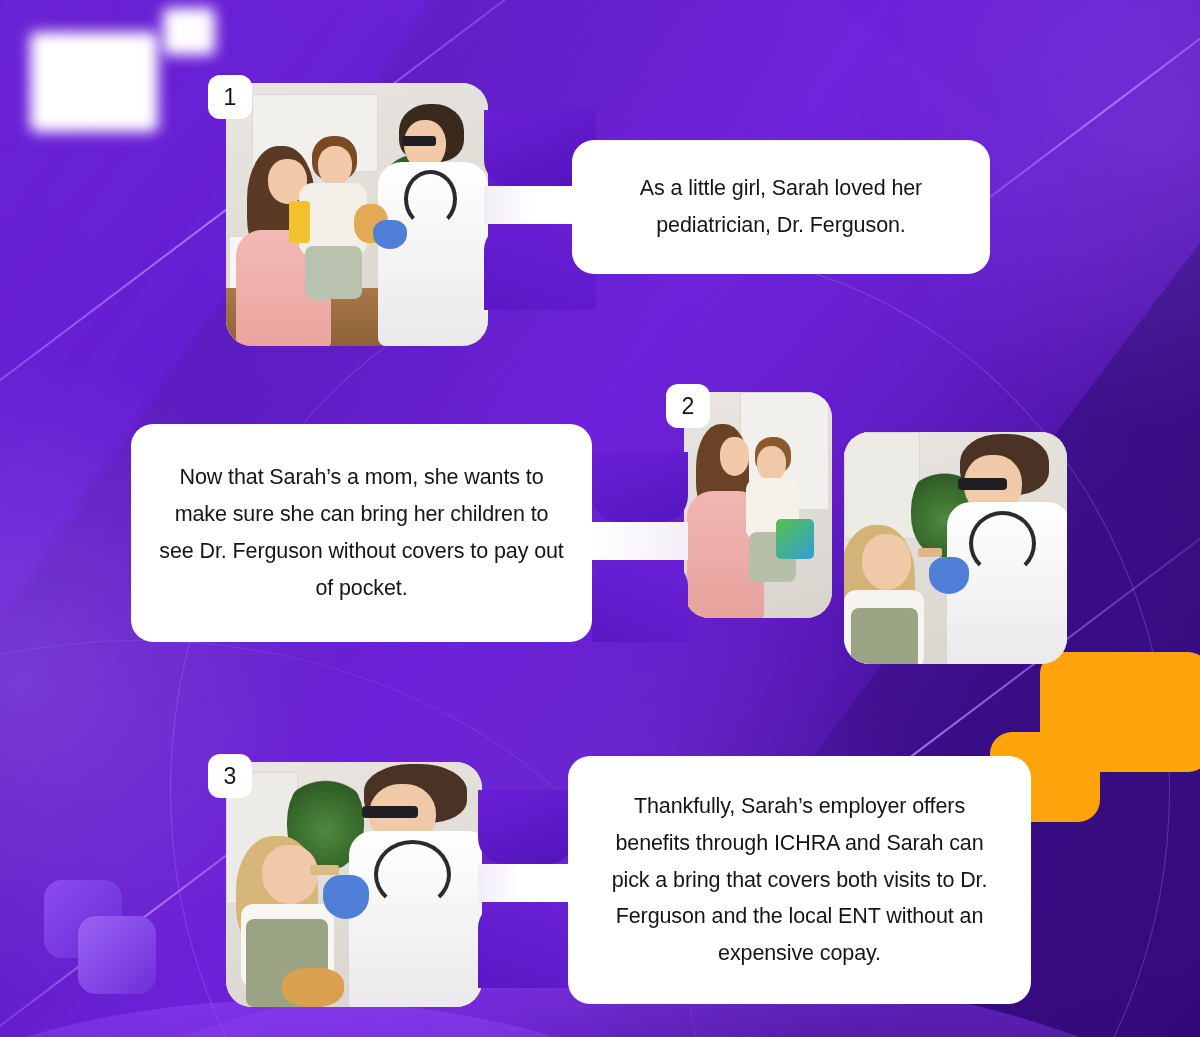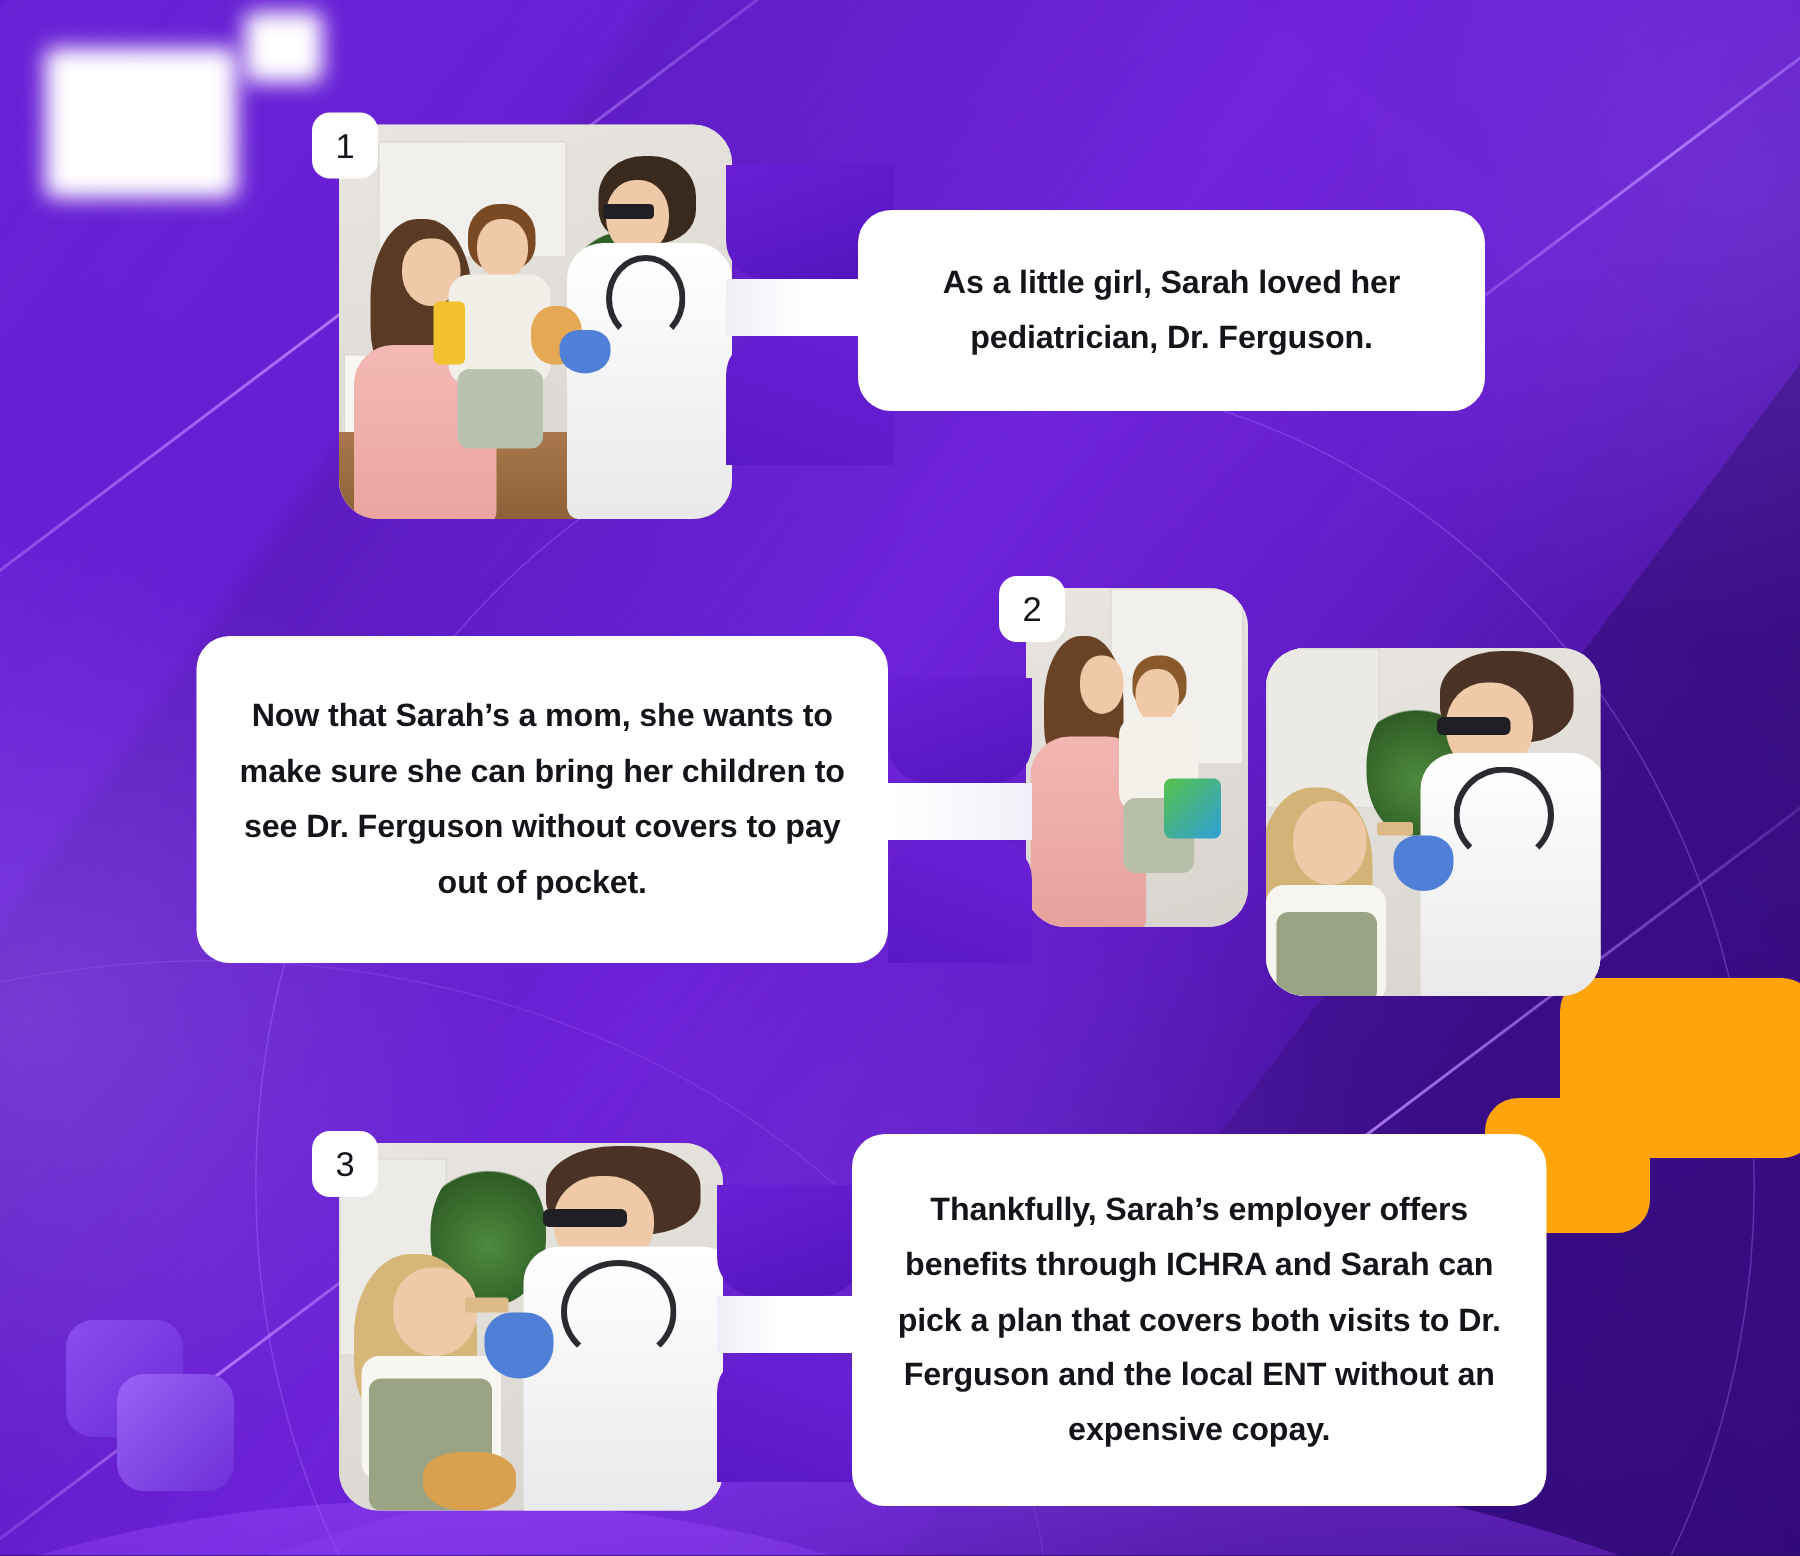--- a/index.html
+++ b/index.html
@@ -152,21 +152,20 @@
   .bubble{
     position:absolute;
     background:#ffffff;
     border-radius:22px;
     display:flex;
     align-items:center;
     justify-content:center;
     text-align:center;
     color:#15141a;
     z-index:4;
-    font-weight:bold;
   }
   .bubble p{
     font-size:21.5px;
     line-height:1.72;
     letter-spacing:-0.1px;
     padding:0 28px;
   }
 
   
   .connector{
@@ -378,17 +377,17 @@
           <div class="toy" style="left:33%; top:42%; width:11%; height:4%; background:#dcb987; border-radius:2px;"></div>
         </div>
       </div>
     </div>
 
     <div class="badge" style="left: 208px; top: 754px;">
       <span>3</span>
     </div>
 
     <div class="bubble" style="left:568px; top:756px; width:463px; height:248px;">
-      <p>Thankfully, Sarah’s employer offers benefits through ICHRA and Sarah can pick a plan that covers both visits to Dr. Ferguson and the local ENT without an expensive copay.</p>
+      <p>Thankfully, Sarah’s employer offers benefits through ICHRA and Sarah can pick a bring that covers both visits to Dr. Ferguson and the local ENT without an expensive copay.</p>
     </div>
   </div>
 
 </div>
 
 </body></html>

